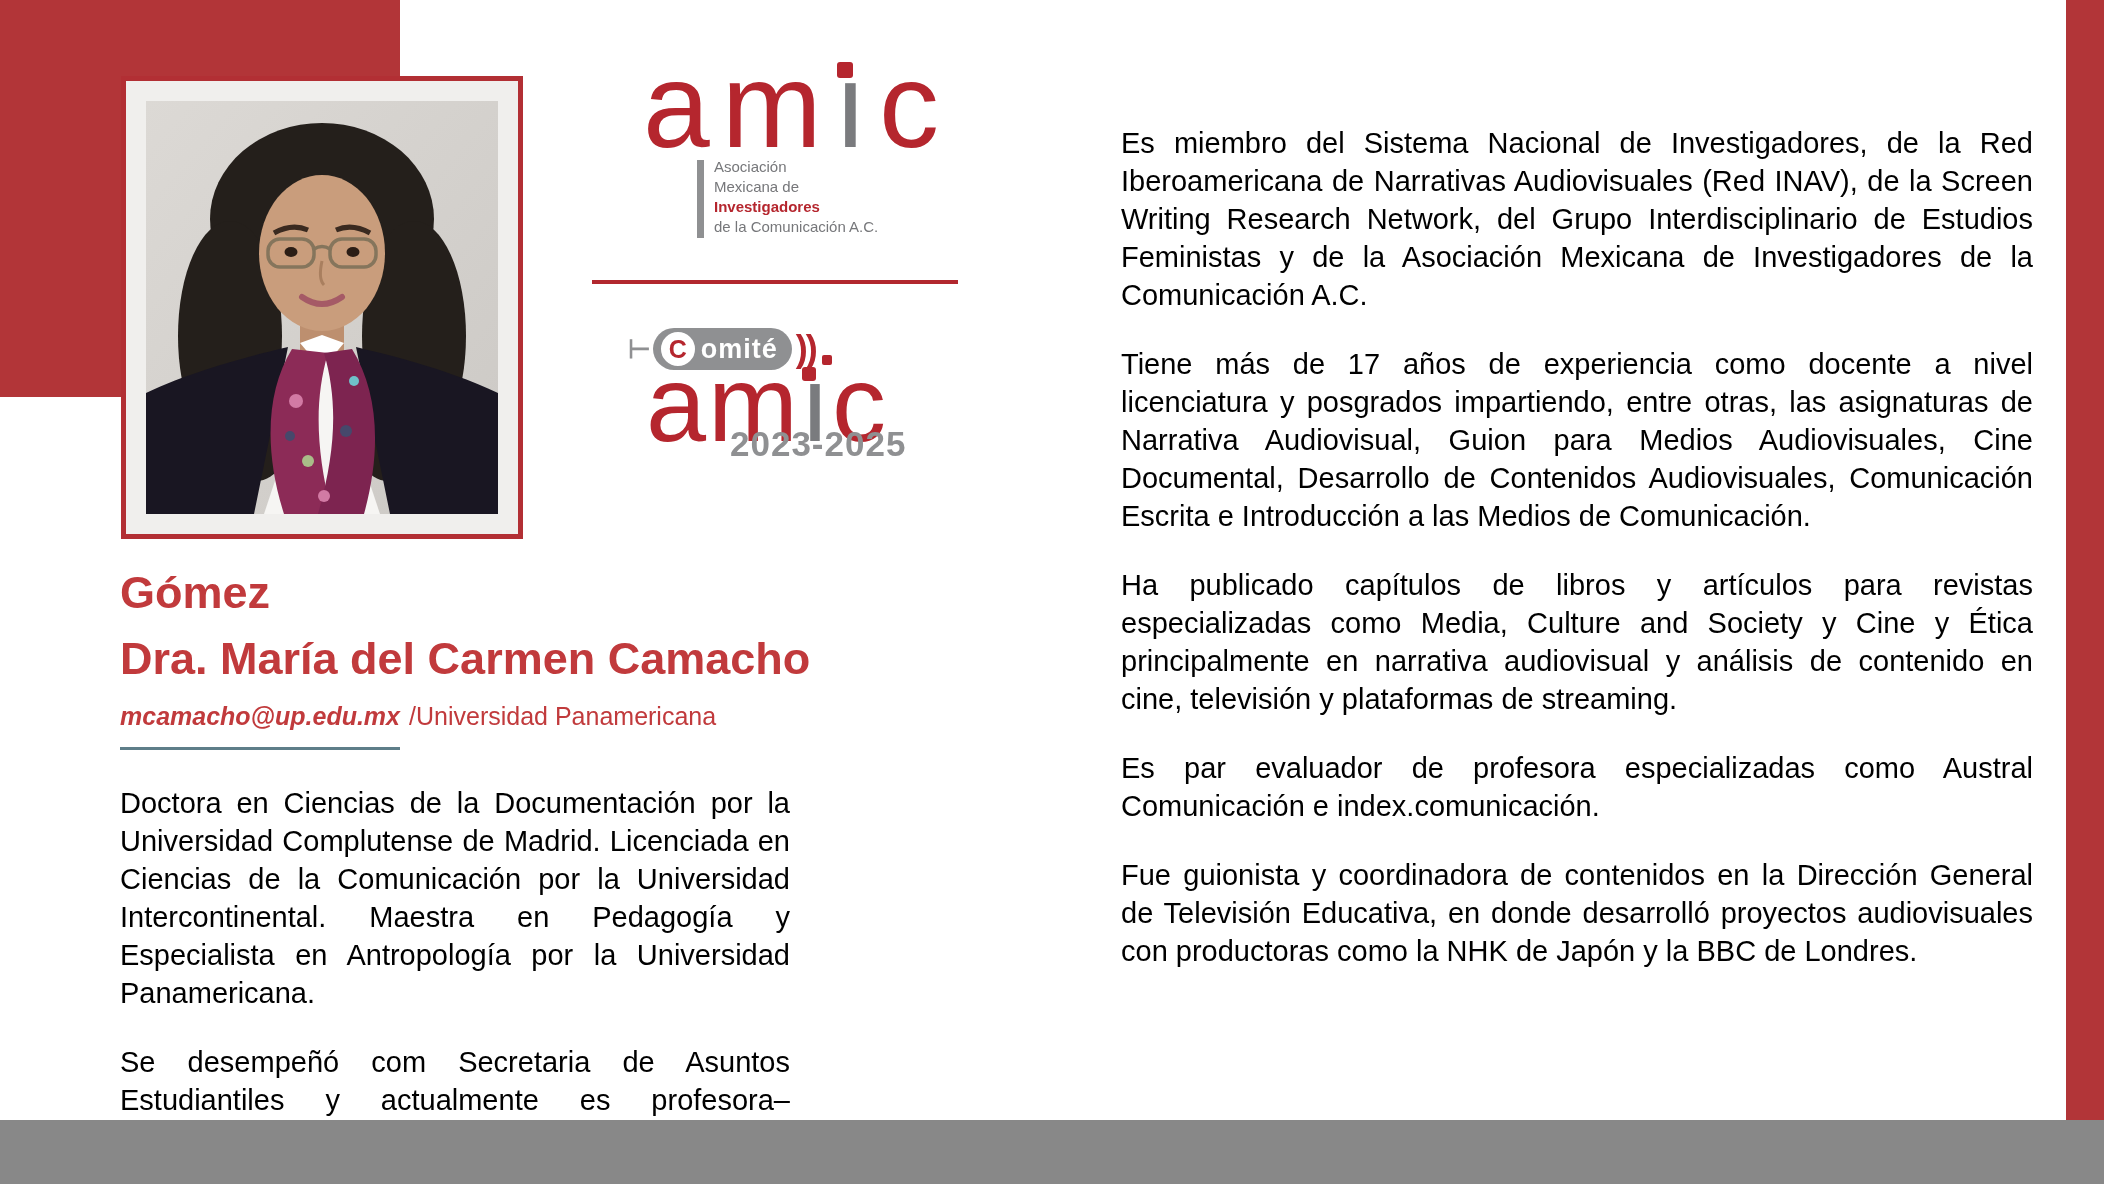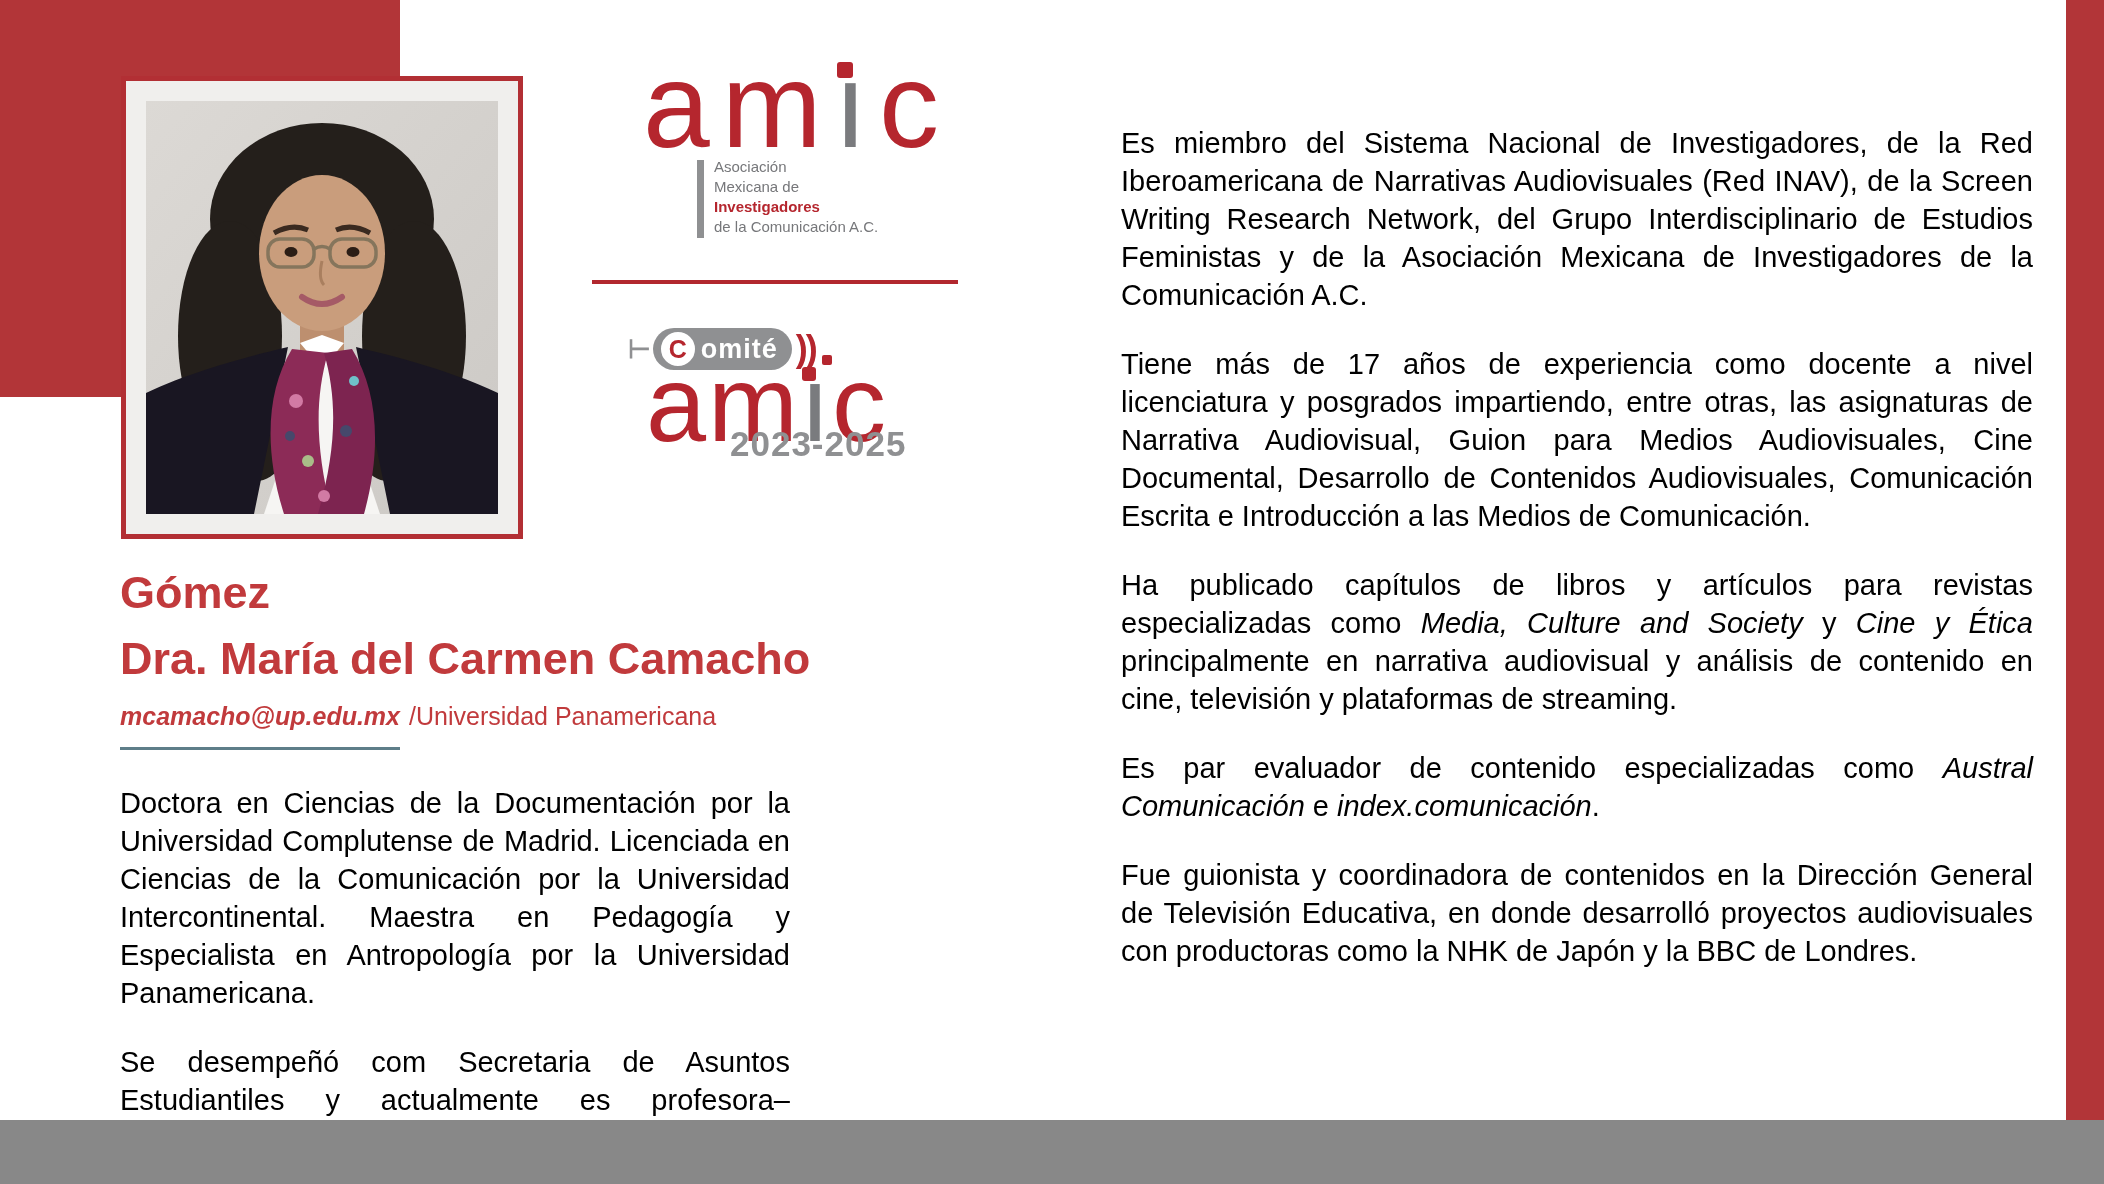--- a/index.html
+++ b/index.html
@@ -61,21 +61,21 @@
   .name span{display:block;}
   .contact{position:absolute;left:120px;top:702px;font-size:25px;color:#c13a3c;white-space:nowrap;}
   .email{
     font-weight:bold;font-style:italic;display:inline-block;
     border-bottom:3px solid #5e7e89;padding-bottom:16px;text-decoration:none;color:#c13a3c;
   }
   .affil{margin-left:9px;}
   
   .col{position:absolute;font-size:29px;line-height:38px;color:#000;}
   .col .para{margin:0 0 31px 0;text-align:justify;}
-  .col .para span.it{font-style:italic;}
+  .col .para span.it{}
   .left-col{left:120px;top:784px;width:670px;}
   .right-col{left:1096px;top:124px;width:912px;margin-left:25px;}
 </style>
 </head>
 <body>
 
 <div class="canvas">
 
   <div class="red-block"></div>
   <div class="red-strip"></div>
@@ -162,17 +162,17 @@
   </div>
 
   <div class="col left-col">
       <p class="para"><span>Doctora en Ciencias de la Documentación por la Universidad Complutense de Madrid. Licenciada en Ciencias de la Comunicación por la Universidad Intercontinental. Maestra en Pedagogía y Especialista en Antropología por la Universidad Panamericana.</span></p>
       <p class="para"><span>Se desempeñó com Secretaria de Asuntos Estudiantiles y actualmente es profesora–investigadora en la Escuela de Comunicación en la Universidad Panamericana.</span></p>
     </div>
   <div class="col right-col">
       <p class="para"><span>Es miembro del Sistema Nacional de Investigadores, de la Red Iberoamericana de Narrativas Audiovisuales (Red INAV), de la Screen Writing Research Network, del Grupo Interdisciplinario de Estudios Feministas y de la Asociación Mexicana de Investigadores de la Comunicación A.C.</span></p>
       <p class="para"><span>Tiene más de 17 años de experiencia como docente a nivel licenciatura y posgrados impartiendo, entre otras, las asignaturas de Narrativa Audiovisual, Guion para Medios Audiovisuales, Cine Documental, Desarrollo de Contenidos Audiovisuales, Comunicación Escrita e Introducción a las Medios de Comunicación.</span></p>
       <p class="para"><span>Ha publicado capítulos de libros y artículos para revistas especializadas como </span><span class="it">Media, Culture and Society</span><span> y </span><span class="it">Cine y Ética</span><span> principalmente en narrativa audiovisual y análisis de contenido en cine, televisión y plataformas de streaming.</span></p>
-      <p class="para"><span>Es par evaluador de contenido especializadas como </span><span class="it">Austral Comunicación</span><span> e </span><span class="it">index.comunicación</span><span>.</span></p>
+      <p class="para"><span>Es par evaluador de profesora especializadas como </span><span class="it">Austral Comunicación</span><span> e </span><span class="it">index.comunicación</span><span>.</span></p>
       <p class="para"><span>Fue guionista y coordinadora de contenidos en la Dirección General de Televisión Educativa, en donde desarrolló proyectos audiovisuales con productoras como la NHK de Japón y la BBC de Londres.</span></p>
     </div>
 
 </div>
 
 </body></html>

